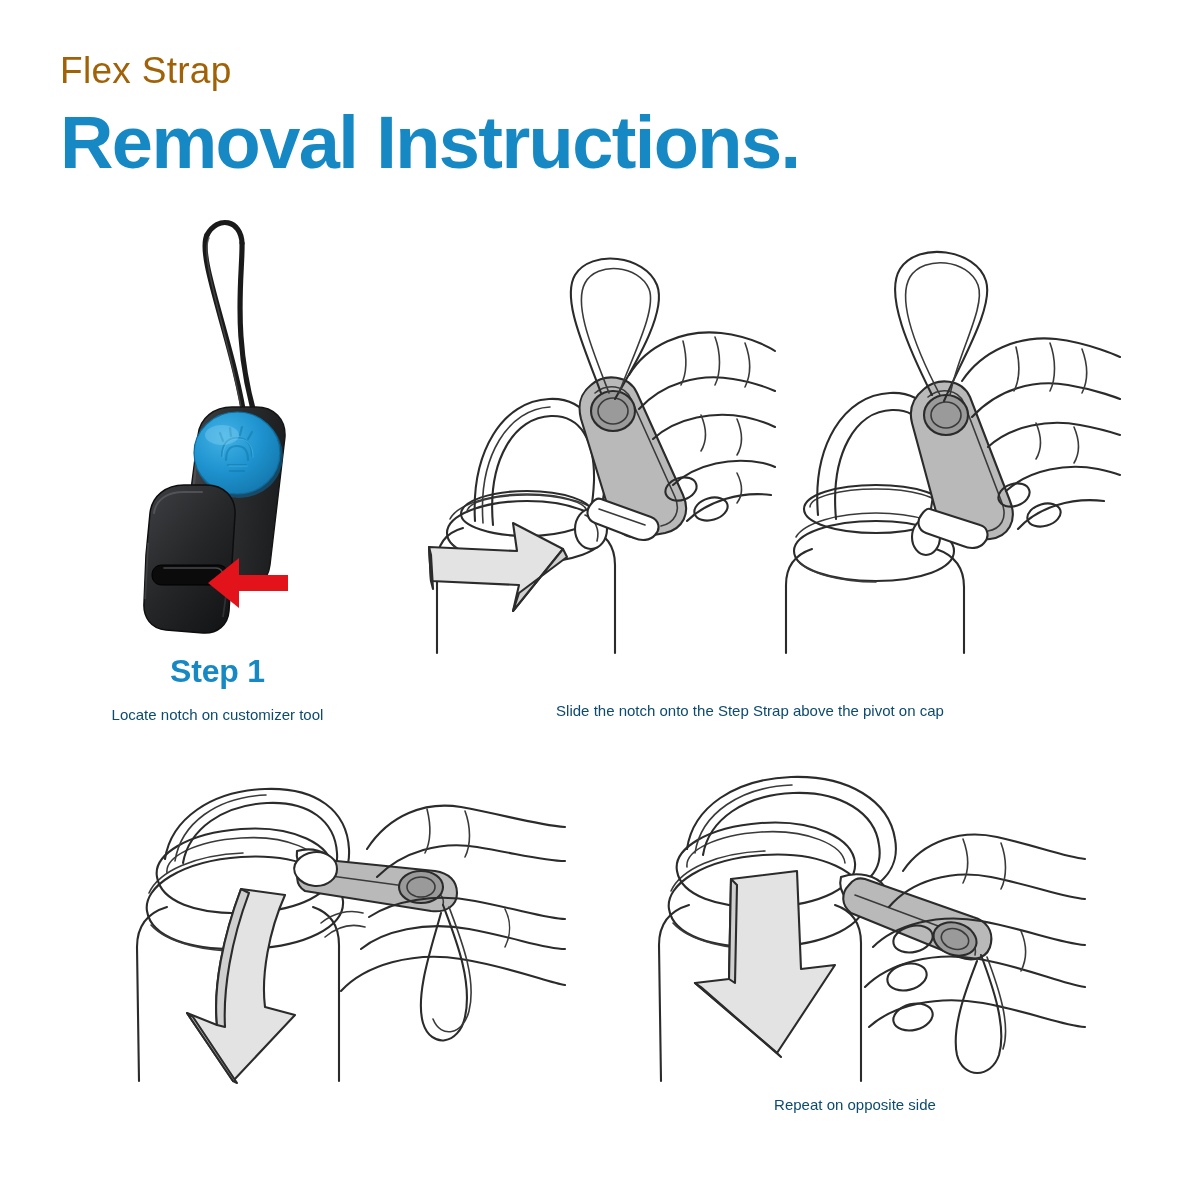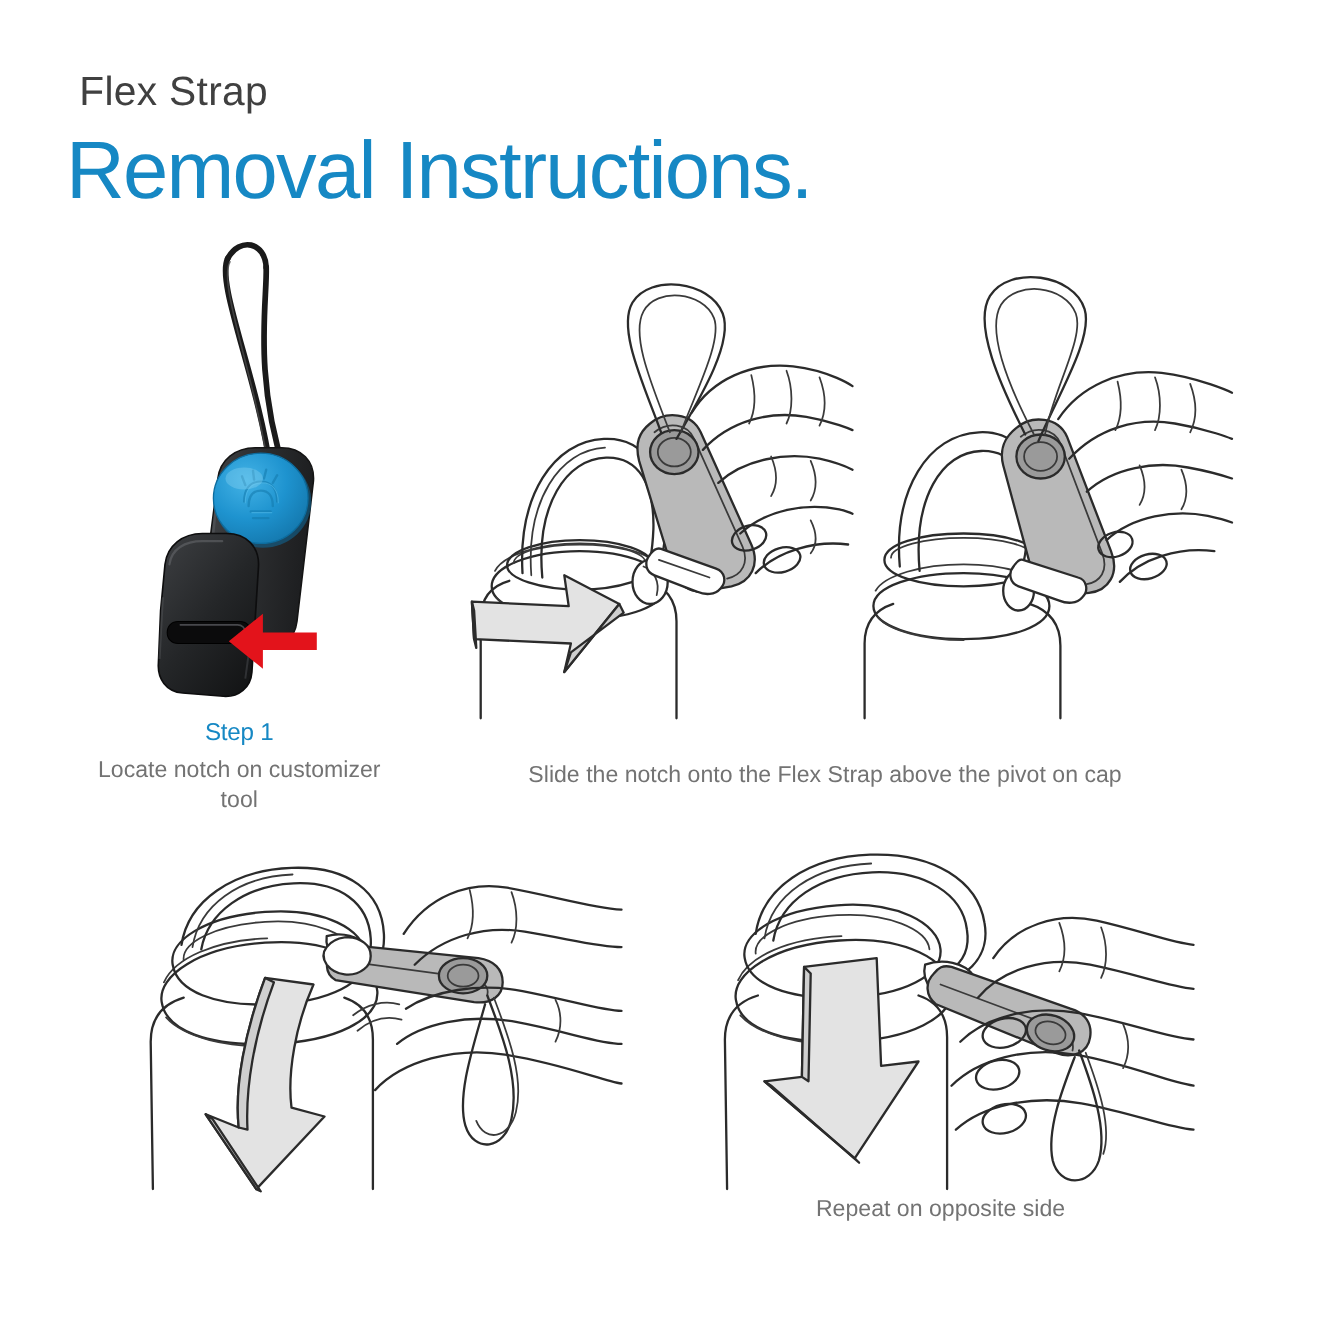--- a/index.html
+++ b/index.html
@@ -19,28 +19,28 @@
   
   .header {
     position: absolute;
     left: 60px;
     top: 52px;
     width: 1080px;
   }
   .eyebrow {
     font-size: 37px;
     font-weight: 400;
-    color: #404040;
+    color: #a16207;
     letter-spacing: 0.3px;
     line-height: 1.05;
-    margin: 12px;
+    margin: 0;
   }
   .headline {
     font-size: 74px;
-    font-weight: 400;
+    font-weight: 700;
     color: #1688c4;
     letter-spacing: -1.6px;
     line-height: 1.02;
     margin: 14px 0 0 0;
     white-space: nowrap;
   }
 
   
   .steps {
     position: absolute;
@@ -64,33 +64,33 @@
     overflow: visible;
   }
   .art svg { display: block; overflow: visible; }
 
   
   .caption {
     position: absolute;
     text-align: center;
   }
   .step-label {
-    font-size: 22px;
-    font-weight: 400;
+    font-size: 32px;
+    font-weight: 700;
     color: #1688c4;
     letter-spacing: -0.2px;
     margin: 0 0 9px 0;
     line-height: 1;
   }
   .step-text {
-    font-size: 21px;
+    font-size: 15px;
     font-weight: 400;
-    color: #737373;
+    color: #0c4a6e;
     line-height: 1.32;
-    margin: 8px;
+    margin: 18px;
   }
 
   
   .cap-1 { left: 75px;  top: 450px; width: 285px; }
   .cap-2 { left: 400px; top: 478px; width: 700px; }
   .cap-3 { left: 80px;  top: 320px; width: 480px; }
   .cap-4 { left: 640px; top: 320px; width: 430px; }
 
   
   .art-1 { left: 110px; top: 8px;   width: 320px; height: 440px; }
@@ -349,21 +349,21 @@
           <path class="ln-thin" d="M314 194 C 320 208, 320 220, 314 230"></path>
           <path class="ln" d="M246 258 C 270 236, 308 230, 338 236 C 352 239, 360 242, 360 242"></path>
           <path class="ln" d="M258 296 C 278 274, 312 264, 344 268"></path>
           <ellipse class="ln" cx="254" cy="262" rx="16" ry="11" transform="rotate(-18 254 262)"></ellipse>
           <ellipse class="ln" cx="284" cy="282" rx="17" ry="11" transform="rotate(-16 284 282)"></ellipse>
         </g>
       </svg>
     </div>
 
     <div class="caption cap-2">
-      <p class="step-text">Slide the notch onto the Flex Strap above the pivot on cap</p>
+      <p class="step-text">Slide the notch onto the Step Strap above the pivot on cap</p>
     </div>
   </div>
 
   <div class="row row-bottom">
 
     <div class="art art-4">
       <svg viewBox="0 0 440 320" width="440" height="320">
 
         <g>
           <path class="ln" d="M14 320 L 12 186 C 12 166, 22 152, 42 146"></path>

